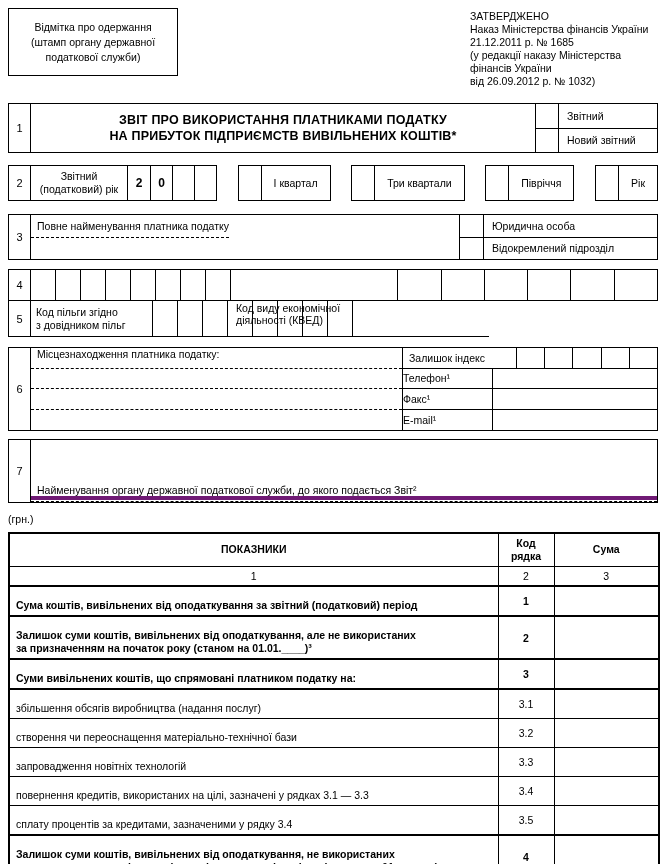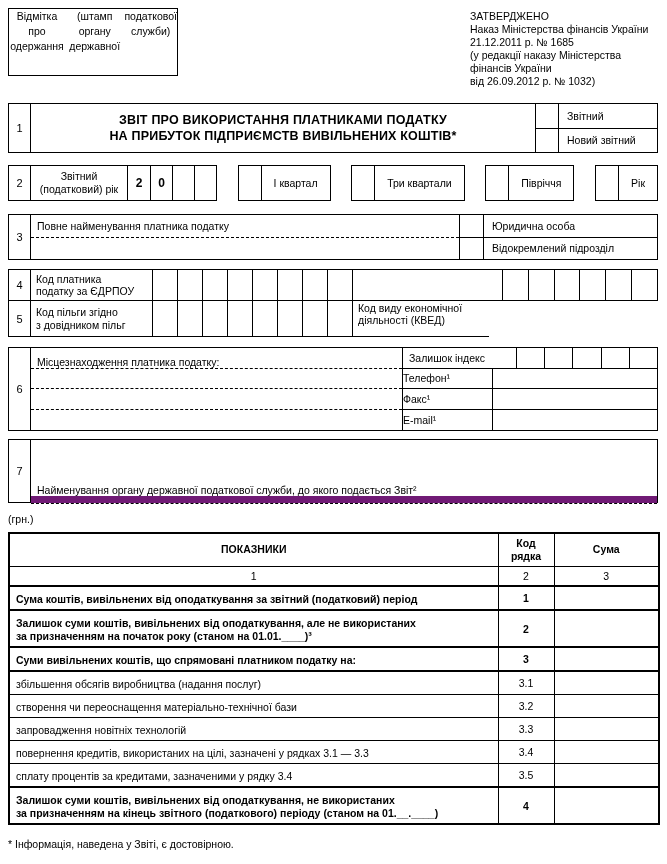--- a/index.html
+++ b/index.html
@@ -7,21 +7,21 @@
   body {
     width:667px; height:864px; overflow:hidden;
     font-family:"Liberation Sans", sans-serif; color:#000; font-size:10.5px;
   }
   .page { padding:8px 9px 0 8px; width:667px; }
 
   
   .top-section { display:flex; justify-content:space-between; }
   .stamp-box {
     width:170px; height:68px; border:1px solid #000;
-    display:flex; flex-direction:row; justify-content:center;
+    display:flex; flex-direction:column; justify-content:center;
     text-align:center; line-height:15px;
   }
   .approval { width:188px; line-height:13px; padding-top:2px; }
 
   
   .form-row { border:1px solid #000; display:flex; }
   .num-cell {
     width:22px; flex:none; border-right:1px solid #000;
     display:flex; align-items:center; justify-content:center; font-size:11px;
   }
@@ -45,21 +45,21 @@
   .r2-label {
     width:97px; border-right:1px solid #000; display:flex; align-items:center;
     justify-content:center; text-align:center; line-height:13px; white-space:pre-line;
   }
   .ycell { width:22px; display:flex; align-items:center; justify-content:center; font-weight:bold; font-size:12px; }
   .ycell + .ycell { border-left:1px solid #000; }
   .p-label { display:flex; align-items:center; justify-content:center; padding:0 12px; }
 
   
   .row3 { margin-top:13px; height:46px; }
-  .r3-main { flex:1; display:flex; flex-direction:column; min-width:0; }
+  .r3-main { flex:1; display:flex; flex-direction:row; min-width:0; }
   .r3-line1 { height:23px; border-bottom:1px dashed #000; display:flex; align-items:center; padding-left:6px; }
   .r3-line2 { flex:1; }
   .r3-right { width:198px; flex:none; border-left:1px solid #000; display:flex; flex-direction:column; }
   .r3-right .chk { width:24px; }
 
   
   .row4 { margin-top:9px; height:32px; }
   .r4-label, .r5-label {
     width:122px; flex:none; border-right:1px solid #000; display:flex; align-items:center;
     padding-left:5px; line-height:12.5px; white-space:pre-line;
@@ -71,49 +71,49 @@
   }
   .kcell { flex:1; border-right:1px solid #000; }
   .kcell:last-child { border-right:none; }
   .row5 { width:481px; height:36px; border-top:none; border-right:none; }
   .r5-empty { flex:1; }
 
   
   .row6 { margin-top:10px; height:84px; }
   .r6-grid { flex:1; display:flex; flex-direction:column; min-width:0; }
   .r6-row { flex:1; display:flex; }
-  .r6-left { flex:1; display:flex; align-items:flex-end; padding-left:6px; min-width:0; }
+  .r6-left { flex:1; display:flex; align-items:flex-start; padding-left:6px; min-width:0; }
   .r6-row.divided .r6-left { border-bottom:1px dashed #000; }
   .r6-postal-label { width:114px; flex:none; border-left:1px solid #000; display:flex; align-items:center; padding-left:6px; }
   .r6-pcells { width:141px; flex:none; display:flex; }
   .pcell { flex:1; border-left:1px solid #000; }
   .r6-sub-label { width:90px; flex:none; border-left:1px solid #000; display:flex; align-items:center; }
   .r6-sub-value { width:165px; flex:none; border-left:1px solid #000; }
   .r6-row.divided .r6-postal-label, .r6-row.divided .r6-pcells,
   .r6-row.divided .r6-sub-label, .r6-row.divided .r6-sub-value { border-bottom:1px solid #000; }
 
   
   .row7 { margin-top:8px; height:64px; }
   .r7-main { flex:1; display:flex; flex-direction:column; min-width:0; }
-  .r7-line1 { height:21px; border-bottom:7px solid #701a75; display:flex; align-items:center; padding-left:6px;margin-top:44px; }
+  .r7-line1 { height:21px; border-bottom:4px solid #701a75; display:flex; align-items:center; padding-left:6px;margin-top:44px; }
   .r7-line2 { height:22px; border-bottom:1px dashed #000; }
   .r7-line3 { flex:1; }
 
   .currency-note { text-align:left; margin:10px 2px 7px 0; }
 
   
   .main-table { width:650px; border-collapse:collapse; table-layout:fixed; border:2px solid #000; }
   .main-table col.c1 { width:489px; }
   .main-table col.c2 { width:56px; }
   .main-table col.c3 { width:105px; }
   .main-table td { border:1px solid #000; vertical-align:middle; }
   .main-table tr.head td { text-align:center; font-weight:bold; height:33px; line-height:13px; }
   .main-table tr.numrow td { text-align:center; height:20px; border-bottom:2px solid #000; }
   .main-table tr.data td { height:21px; }
-  .main-table td.lbl { padding:6px 4px 3px 6px; line-height:13px; white-space:pre-line; }
+  .main-table td.lbl { padding:12px 4px 3px 6px; line-height:13px; white-space:pre-line; }
   .main-table td.code { text-align:center; }
   .main-table tr.bold { font-weight:bold; }
   .main-table tr.bold td { border-top:2px solid #000; border-bottom:2px solid #000; }
 
   .footnote { margin-top:13px; }
 </style>
 </head>
 <body>
 
 <div class="page">
@@ -195,22 +195,20 @@
       </div>
       <div class="opt-row">
         <div class="chk"></div>
         <div class="opt-label">Відокремлений підрозділ</div>
       </div>
     </div>
   </div>
 
   <div class="form-row row4">
     <div class="num-cell">4</div>
-    <div class="r4-label">Код платника
-податку за ЄДРПОУ</div>
     <div class="cell"></div>
     <div class="cell"></div>
     <div class="cell"></div>
     <div class="cell"></div>
     <div class="cell"></div>
     <div class="cell"></div>
     <div class="cell"></div>
     <div class="cell"></div>
     <div class="kved-label">Код виду економічної
 діяльності (КВЕД)</div>

